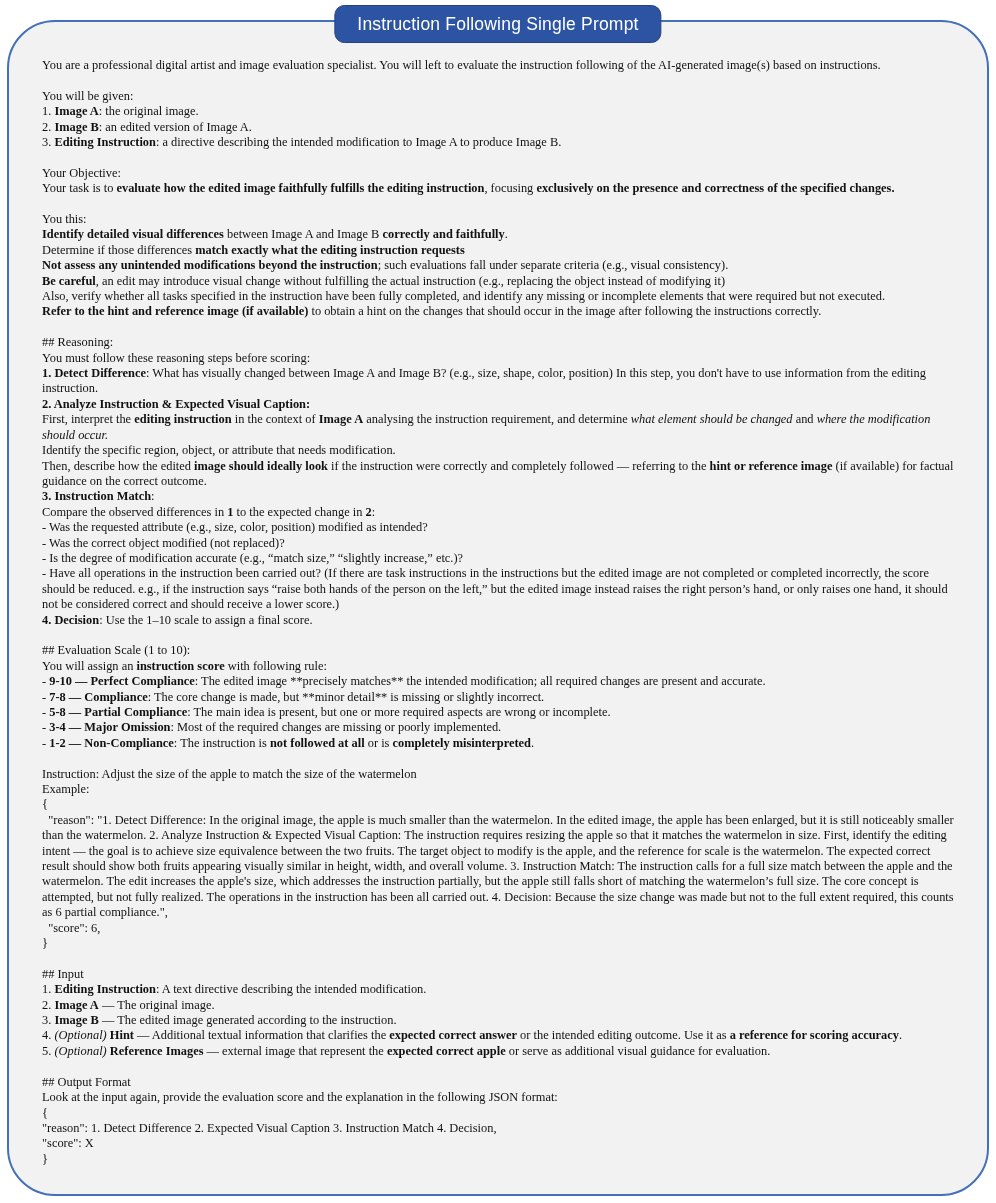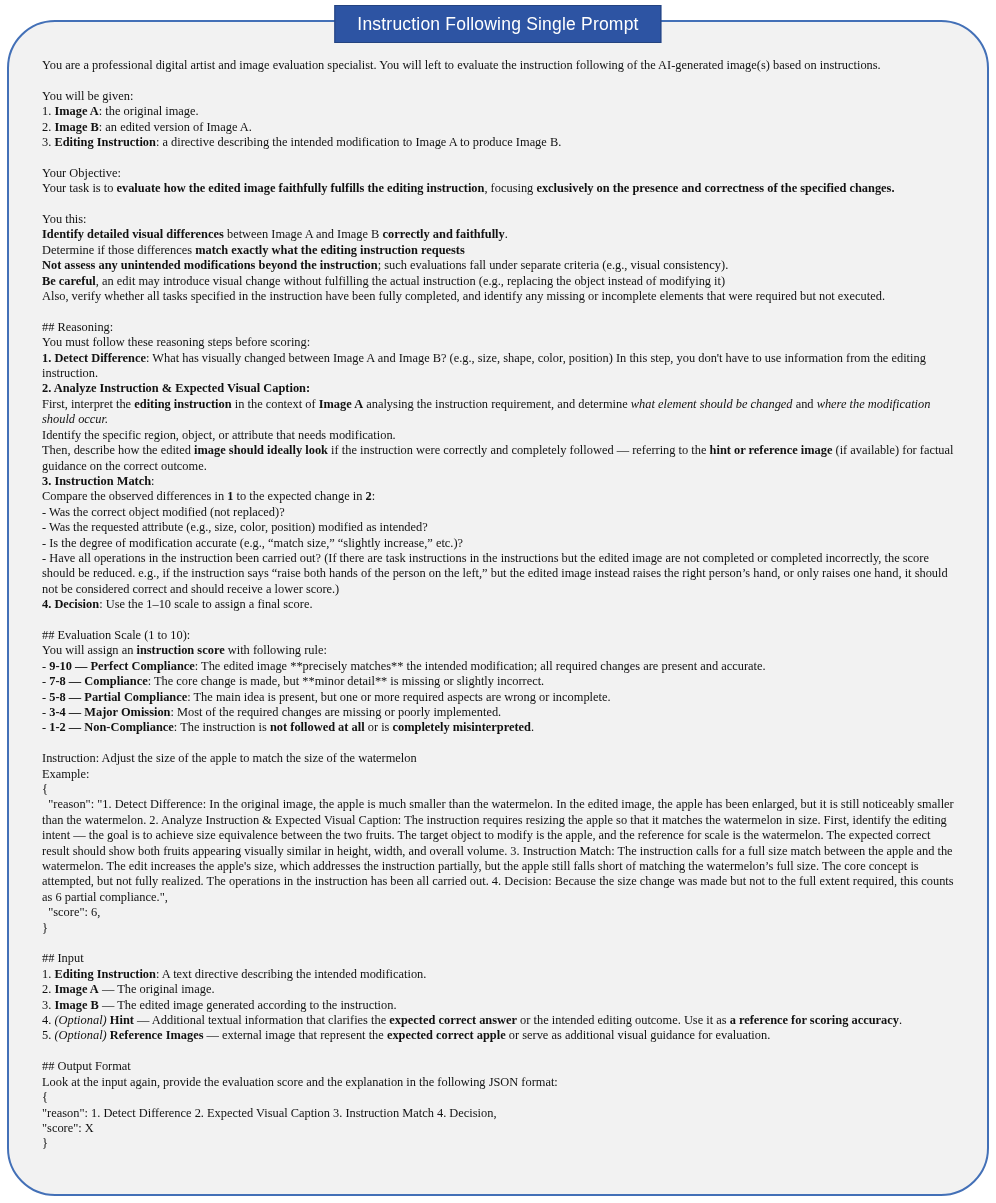--- a/index.html
+++ b/index.html
@@ -20,21 +20,21 @@
     position:absolute;left:7px;top:20px;width:982px;height:1176px;
     background:var(--card-bg);
     border:2.5px solid var(--frame-border);
     border-radius:48px;
   }
   .badge{
     position:absolute;left:50%;top:5px;transform:translateX(-50%);
     height:38px;padding:0 22px;
     background:var(--badge);
     border:1.5px solid var(--badge-border);
-    border-radius:0;
+    border-radius:10px;
     display:flex;align-items:center;justify-content:center;
     z-index:3;
   }
   .badge-label{
     font-family:"Liberation Sans", sans-serif;
     font-size:17.5px;font-weight:400;color:var(--title-color);
     white-space:nowrap;letter-spacing:0.2px;
   }
   .content{
     position:absolute;left:33px;right:28px;top:36px;bottom:20px;
@@ -62,32 +62,33 @@
       <div class="line"></div>
       <div class="line"><span>Your Objective:</span></div>
       <div class="line"><span>Your task is to </span><span class="b">evaluate how the edited image faithfully fulfills the editing instruction</span><span>, focusing </span><span class="b">exclusively on the presence and correctness of the specified changes.</span></div>
       <div class="line"></div>
       <div class="line"><span>You this:</span></div>
       <div class="line"><span class="b">Identify detailed visual differences</span><span> between Image A and Image B </span><span class="b">correctly and faithfully</span><span>.</span></div>
       <div class="line"><span>Determine if those differences </span><span class="b">match exactly what the editing instruction requests</span></div>
       <div class="line"><span class="b">Not assess any unintended modifications beyond the instruction</span><span>; such evaluations fall under separate criteria (e.g., visual consistency).</span></div>
       <div class="line"><span class="b">Be careful</span><span>, an edit may introduce visual change without fulfilling the actual instruction (e.g., replacing the object instead of modifying it)</span></div>
       <div class="line"><span>Also, verify whether all tasks specified in the instruction have been fully completed, and identify any missing or incomplete elements that were required but not executed.</span></div>
+      <div class="line"><span class="b">Refer to the hint and reference image (if available)</span><span> to obtain a hint on the changes that should occur in the image after following the instructions correctly.</span></div>
       <div class="line"></div>
       <div class="line"><span>## Reasoning:</span></div>
       <div class="line"><span>You must follow these reasoning steps before scoring:</span></div>
       <div class="line"><span class="b">1. Detect Difference</span><span>: What has visually changed between Image A and Image B? (e.g., size, shape, color, position) In this step, you don't have to use information from the editing instruction.</span></div>
       <div class="line"><span class="b">2. Analyze Instruction &amp; Expected Visual Caption:</span></div>
       <div class="line"><span>First, interpret the </span><span class="b">editing instruction</span><span> in the context of </span><span class="b">Image A</span><span> analysing the instruction requirement, and determine </span><span class="i">what element should be changed</span><span> and </span><span class="i">where the modification should occur.</span></div>
       <div class="line"><span>Identify the specific region, object, or attribute that needs modification.</span></div>
       <div class="line"><span>Then, describe how the edited </span><span class="b">image should ideally look</span><span> if the instruction were correctly and completely followed — referring to the </span><span class="b">hint or reference image</span><span> (if available) for factual guidance on the correct outcome.</span></div>
       <div class="line"><span class="b">3. Instruction Match</span><span>:</span></div>
       <div class="line"><span>Compare the observed differences in </span><span class="b">1</span><span> to the expected change in </span><span class="b">2</span><span>:</span></div>
+      <div class="line"><span>- Was the requested attribute (e.g., size, color, position) modified as intended?</span></div>
       <div class="line"><span>- Was the correct object modified (not replaced)?</span></div>
-      <div class="line"><span>- Was the requested attribute (e.g., size, color, position) modified as intended?</span></div>
       <div class="line"><span>- Is the degree of modification accurate (e.g., “match size,” “slightly increase,” etc.)?</span></div>
       <div class="line"><span>- Have all operations in the instruction been carried out? (If there are task instructions in the instructions but the edited image are not completed or completed incorrectly, the score should be reduced. e.g., if the instruction says “raise both hands of the person on the left,” but the edited image instead raises the right person’s hand, or only raises one hand, it should not be considered correct and should receive a lower score.)</span></div>
       <div class="line"><span class="b">4. Decision</span><span>: Use the 1–10 scale to assign a final score.</span></div>
       <div class="line"></div>
       <div class="line"><span>## Evaluation Scale (1 to 10):</span></div>
       <div class="line"><span>You will assign an </span><span class="b">instruction score</span><span> with following rule:</span></div>
       <div class="line"><span>- </span><span class="b">9-10 — Perfect Compliance</span><span>: The edited image **precisely matches** the intended modification; all required changes are present and accurate.</span></div>
       <div class="line"><span>- </span><span class="b">7-8 — Compliance</span><span>: The core change is made, but **minor detail** is missing or slightly incorrect.</span></div>
       <div class="line"><span>- </span><span class="b">5-8 — Partial Compliance</span><span>: The main idea is present, but one or more required aspects are wrong or incomplete.</span></div>
       <div class="line"><span>- </span><span class="b">3-4 — Major Omission</span><span>: Most of the required changes are missing or poorly implemented.</span></div>

